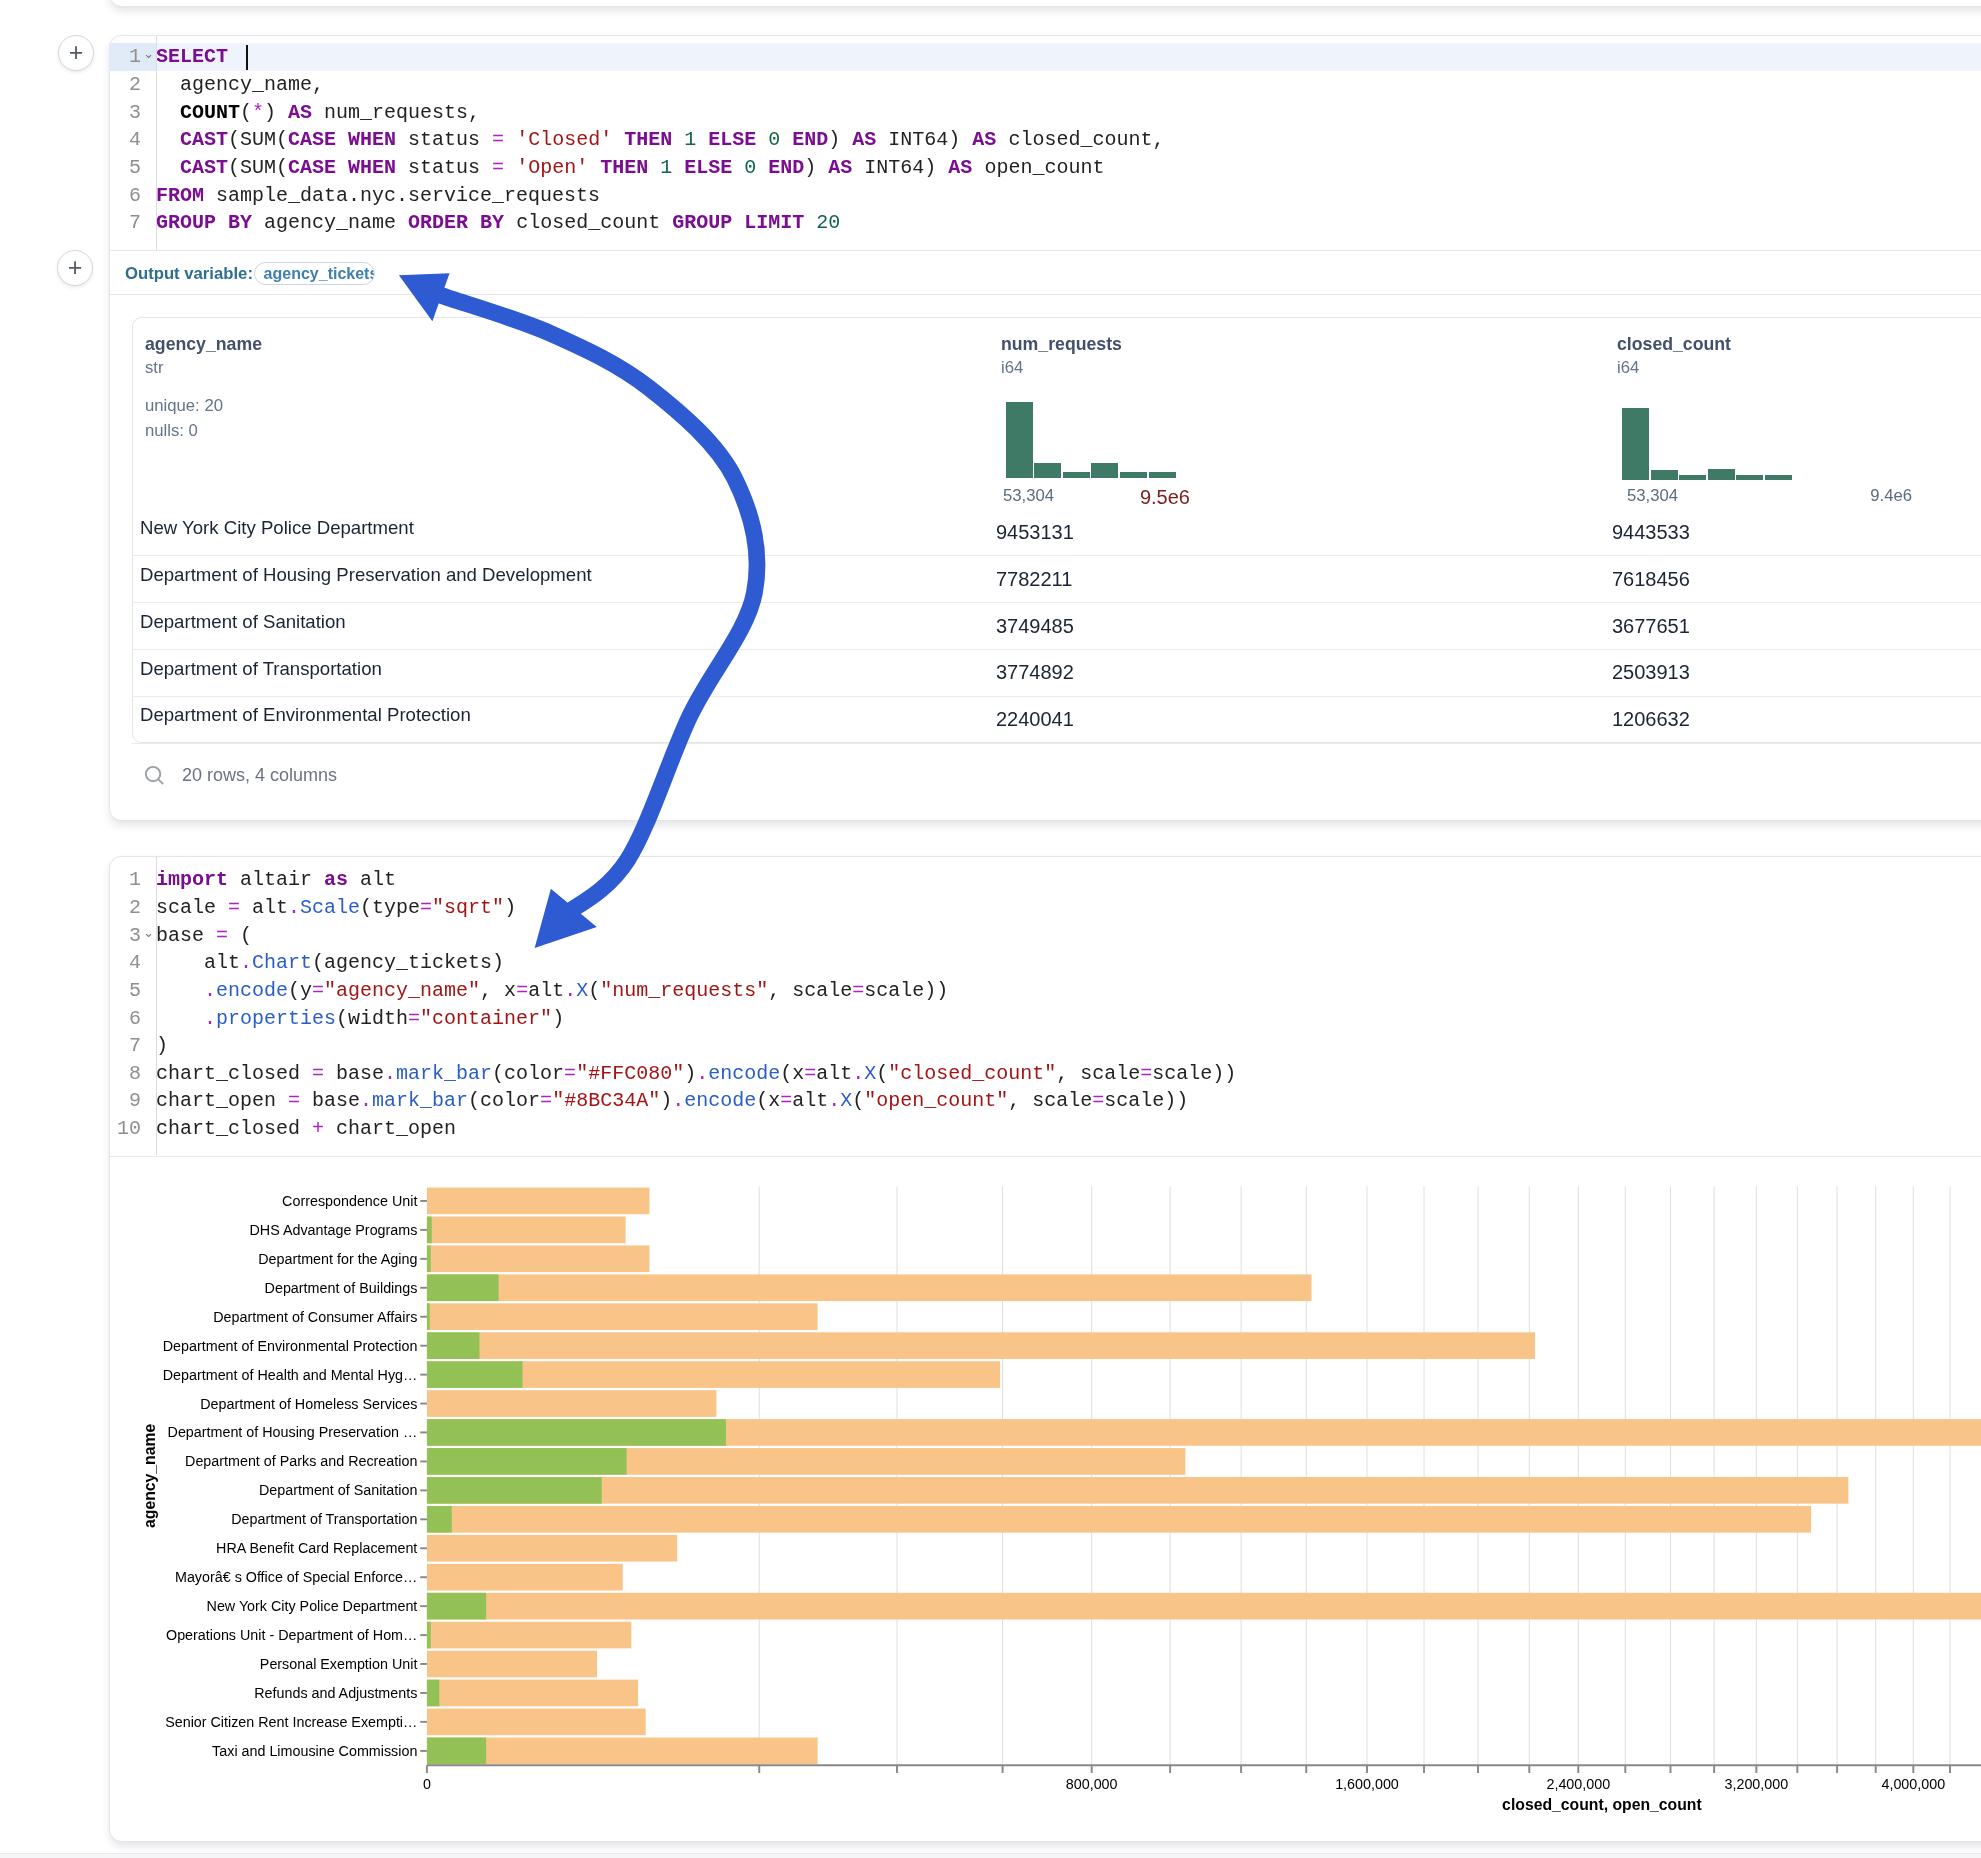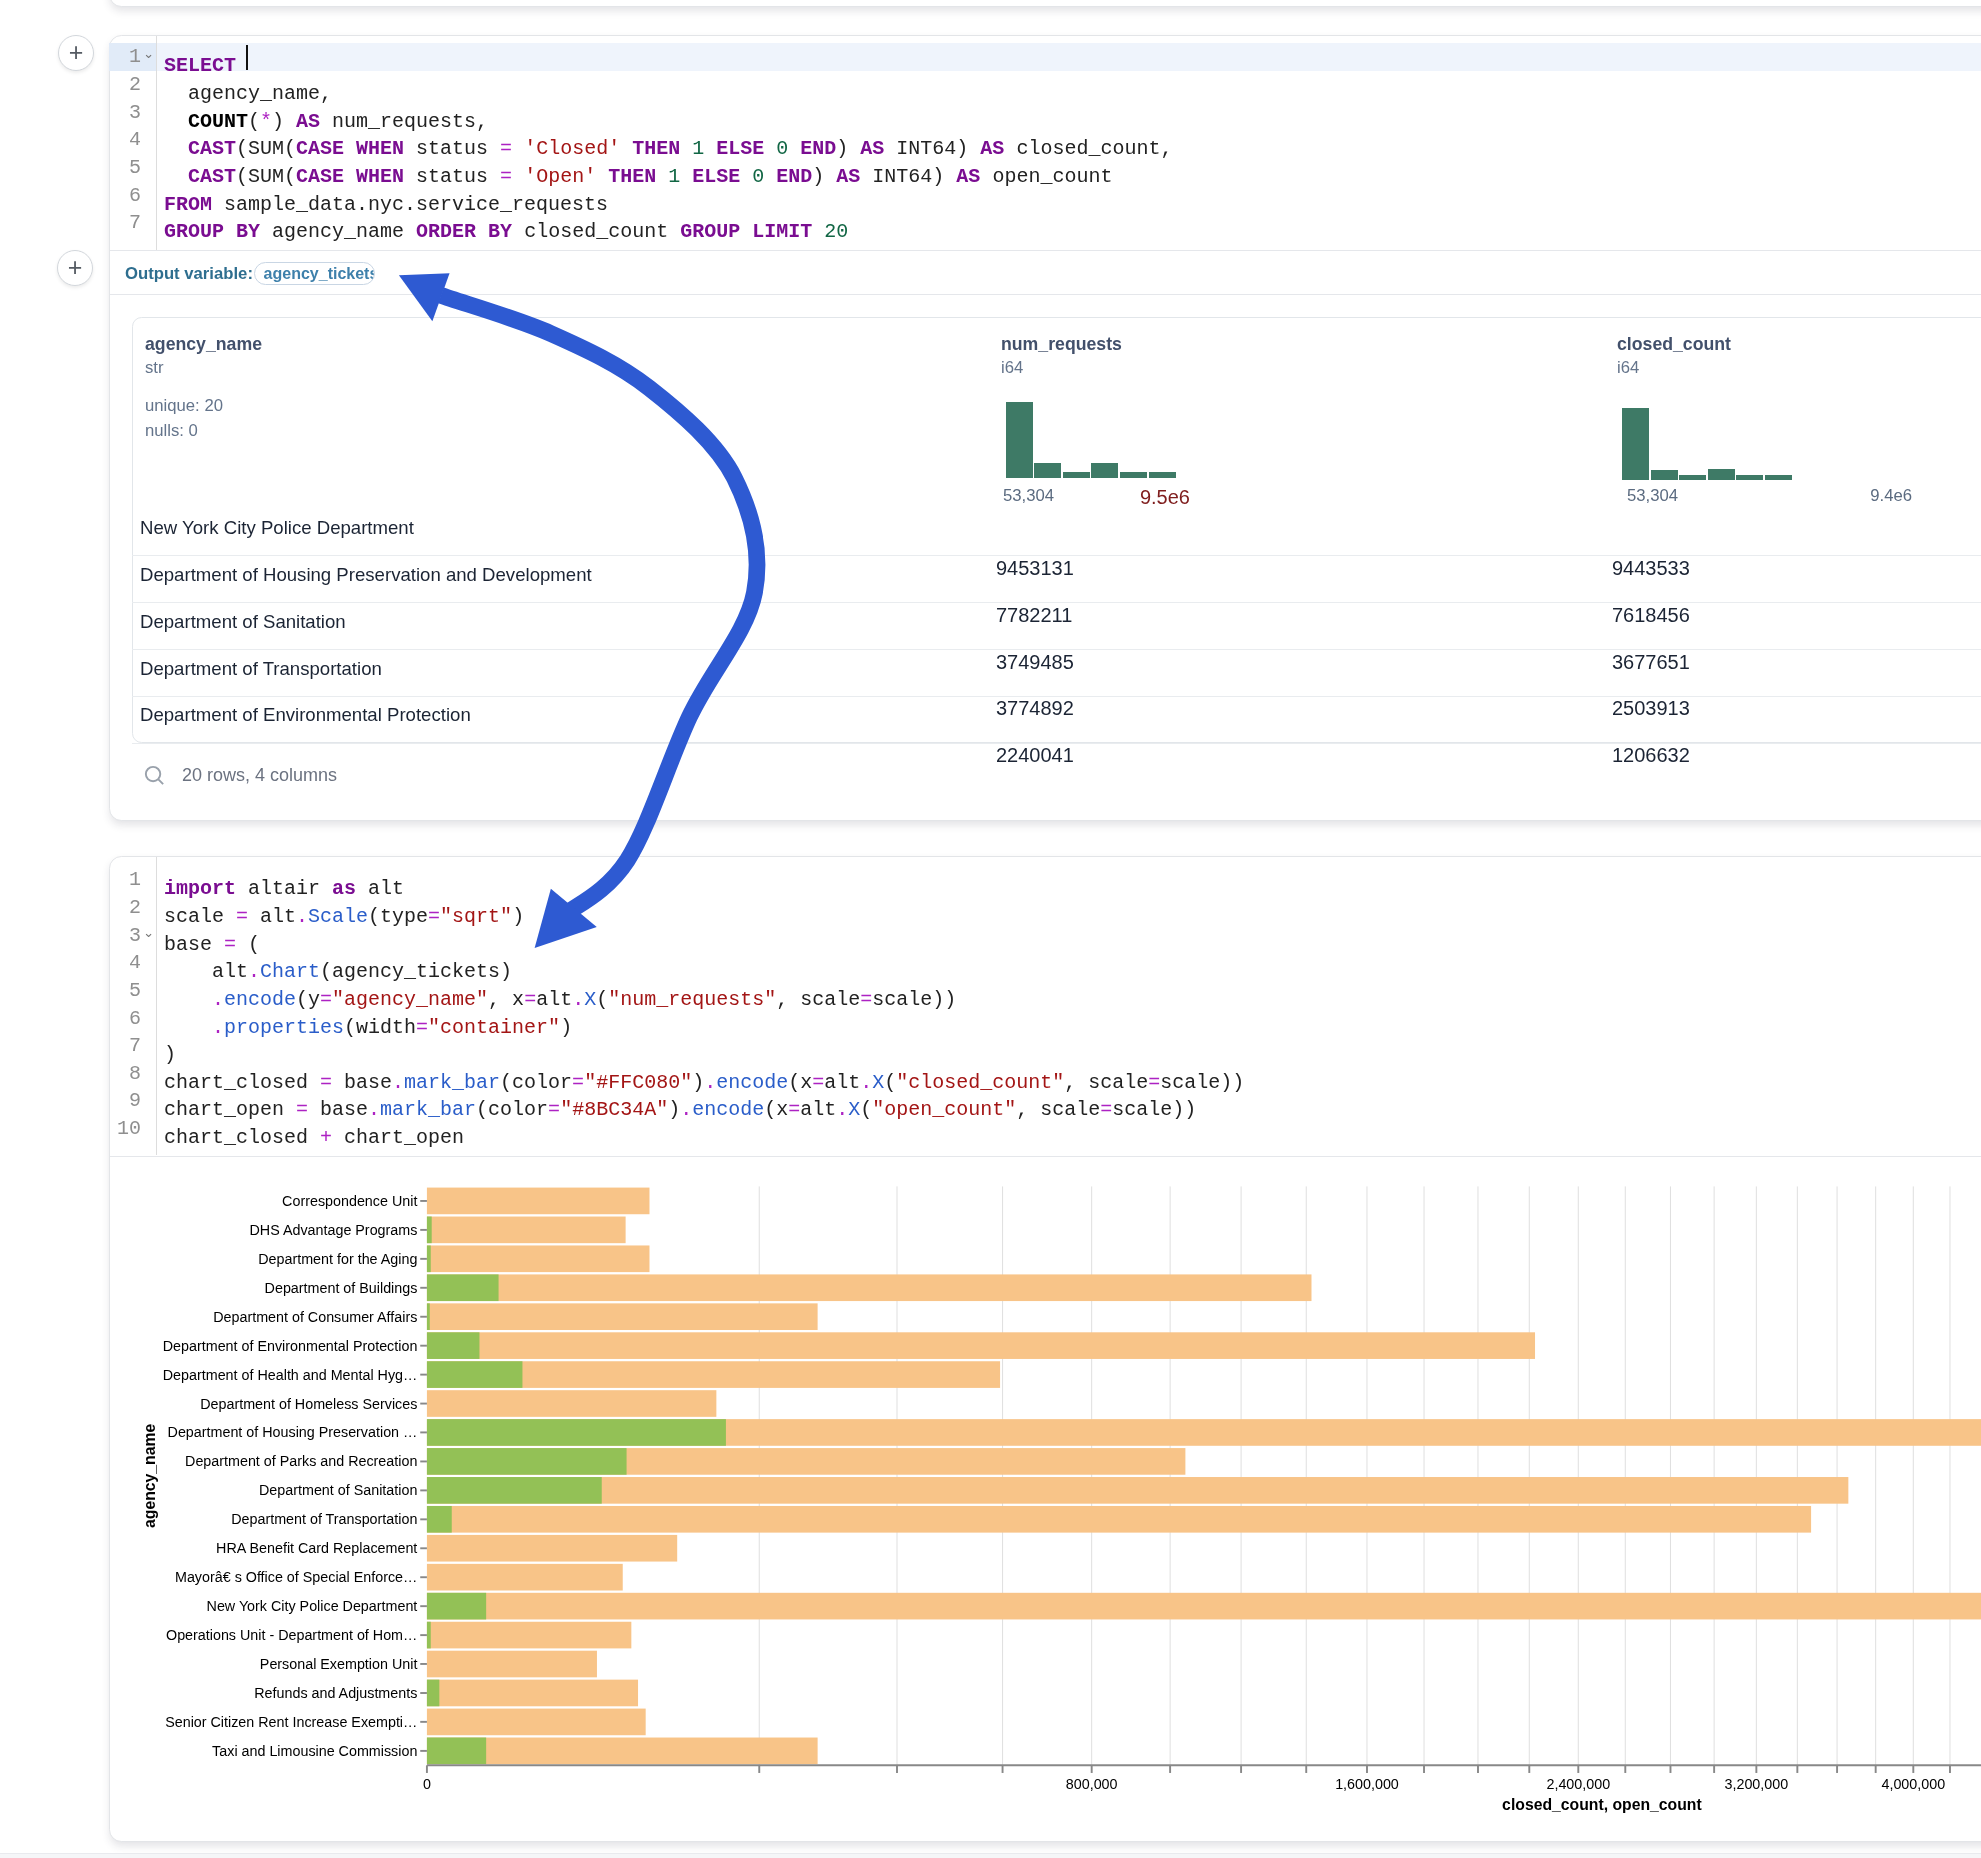--- a/index.html
+++ b/index.html
@@ -1,26 +1,26 @@
 <!DOCTYPE html>
 <html><head><meta charset="utf-8">
 <style>
 * { margin:0; padding:0; box-sizing:border-box; }
 html,body { width:1982px; height:1858px; background:#fff; overflow:hidden; position:relative;
   font-family:"Liberation Sans",sans-serif; }
 .card { position:absolute; background:#fff; border:1px solid #e3e5e8; border-radius:12.4px;
   box-shadow:0 4.8px 8.6px -1px rgba(40,40,60,0.13); }
 .ln { position:absolute; left:109px; width:32px; text-align:right;
   font:20px/28px "Liberation Mono",monospace; color:#8f8f8f; }
-.cl { position:absolute; left:164px; white-space:pre; font:20px/28px "Liberation Mono",monospace; color:#222;margin-top:9px; }
+.cl { position:absolute; left:156px; white-space:pre; font:20px/28px "Liberation Mono",monospace; color:#222; }
 .plus { position:absolute; width:36px; height:36px; border-radius:50%; background:#fff;
   border:1.4px solid #d3d7dc; box-shadow:0 1.9px 3.8px rgba(0,0,0,.08); color:#555b63; text-align:center;
   font:300 25px/32.5px "Liberation Sans",sans-serif; }
 .rt { position:absolute; font-size:18.6px; color:#1b2434; }
-.rv { position:absolute; font-size:20px; color:#1b2434;margin-top:36px; }
+.rv { position:absolute; font-size:20px; color:#1b2434; }
 b { font-weight:bold; }
 </style></head>
 <body>
 
 <div class="card" style="left:109px;top:-23px;width:1912px;height:30px"></div>
 
 <div class="card" style="left:109px;top:35px;width:1912px;height:786px"></div>
 <div style="position:absolute;left:109px;top:35px;width:1873px;height:786px;overflow:hidden">
 </div>
 

